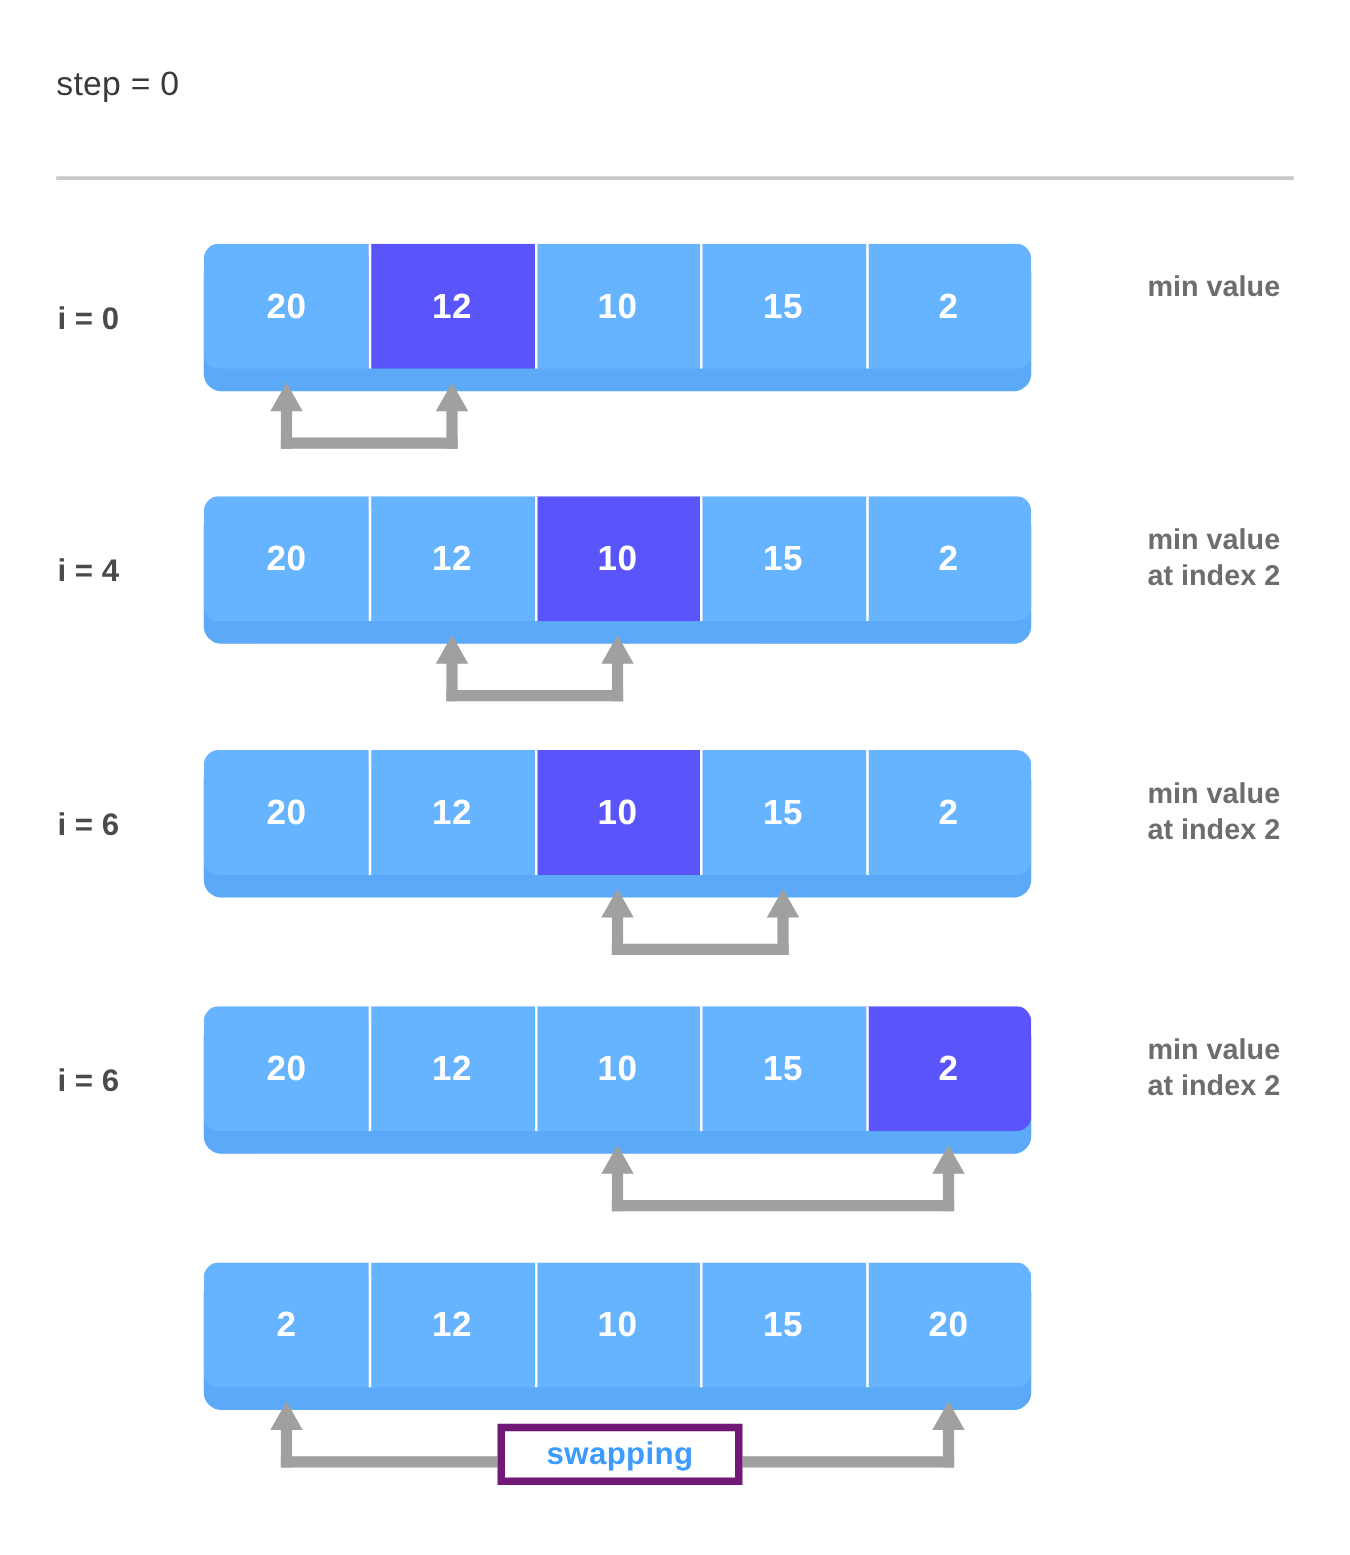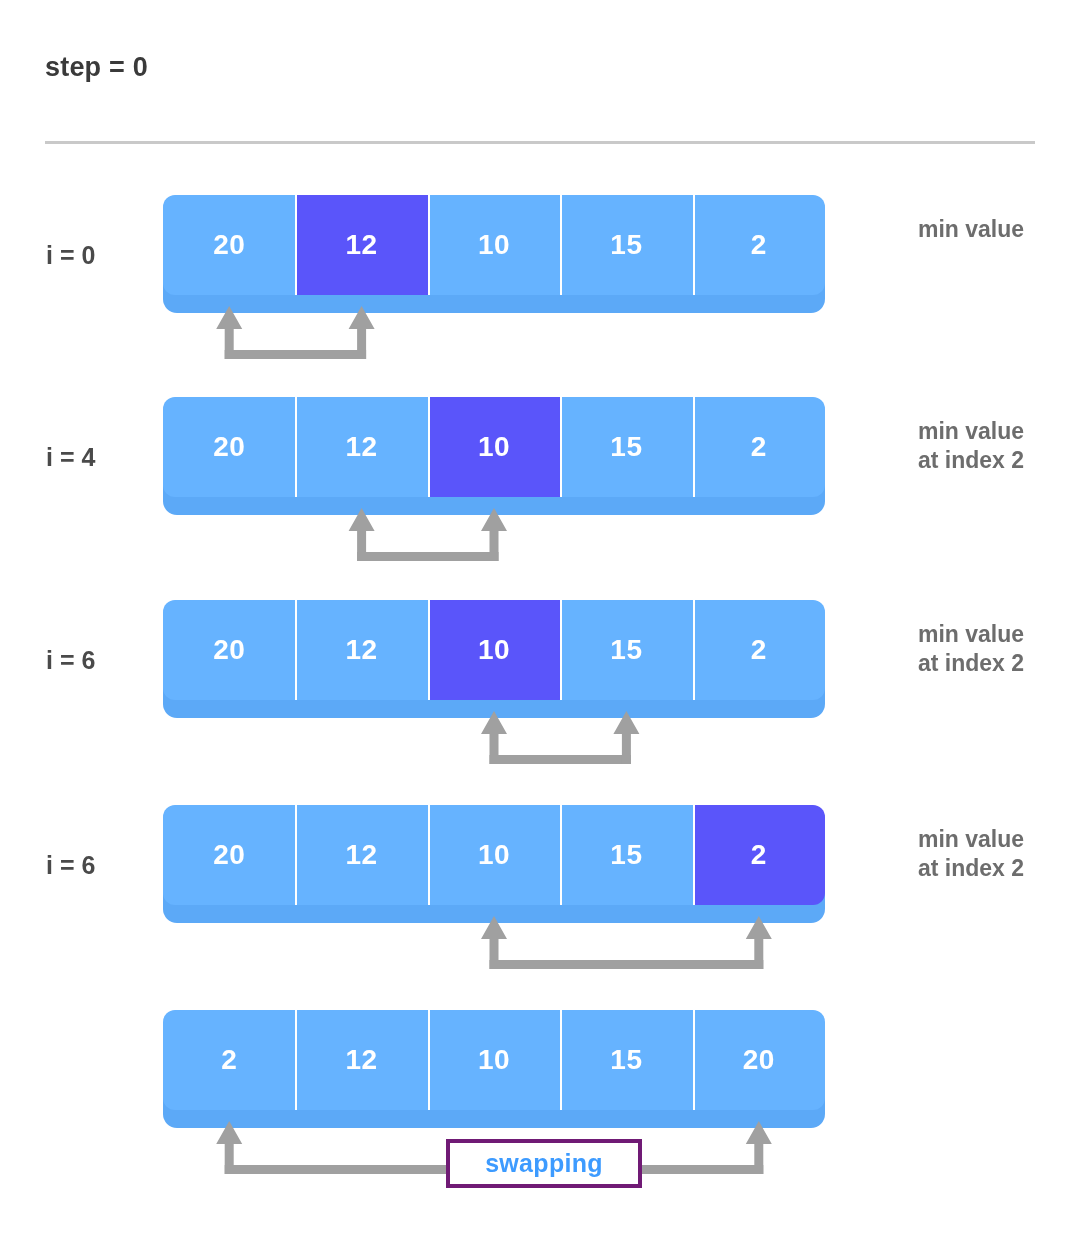--- a/index.html
+++ b/index.html
@@ -9,21 +9,21 @@
     font-family:"Liberation Sans", sans-serif;
     position:relative;
     overflow:hidden;
     -webkit-font-smoothing:antialiased;
   }
   .stage{position:absolute;inset:0;}
 
   
   .step-label{
     position:absolute;left:45px;top:52px;
-    font-size:27px;font-weight:bold;color:#3a3a3a;
+    font-size:27px;font-weight:normal;color:#3a3a3a;
     letter-spacing:.2px;
   }
   .divider{
     position:absolute;left:45px;top:141px;
     width:990px;height:3px;background:#c9c9c9;
   }
 
   
   .row{position:absolute;left:0;width:1080px;height:0;}
 
@@ -80,28 +80,27 @@
   
   .arrows{position:absolute;left:163px;width:662px;height:80px;}
   .arrows svg{display:block;}
 
   
   .swap-badge{
     position:absolute;
     left:398px;top:1139px;
     width:196px;height:49px;
     box-sizing:border-box;
-    border:4px solid #701a75;
+    border:6px solid #701a75;
     background:#ffffff;
     display:flex;align-items:center;justify-content:center;
     color:#3D9BFF;
     font-size:25px;font-weight:bold;
     letter-spacing:.3px;
     z-index:5;
-    margin-left:48px;
   }
 </style>
 </head>
 <body>
 
 <div class="stage">
 
   <div class="step-label">step = 0</div>
 
   <div class="divider"></div>

